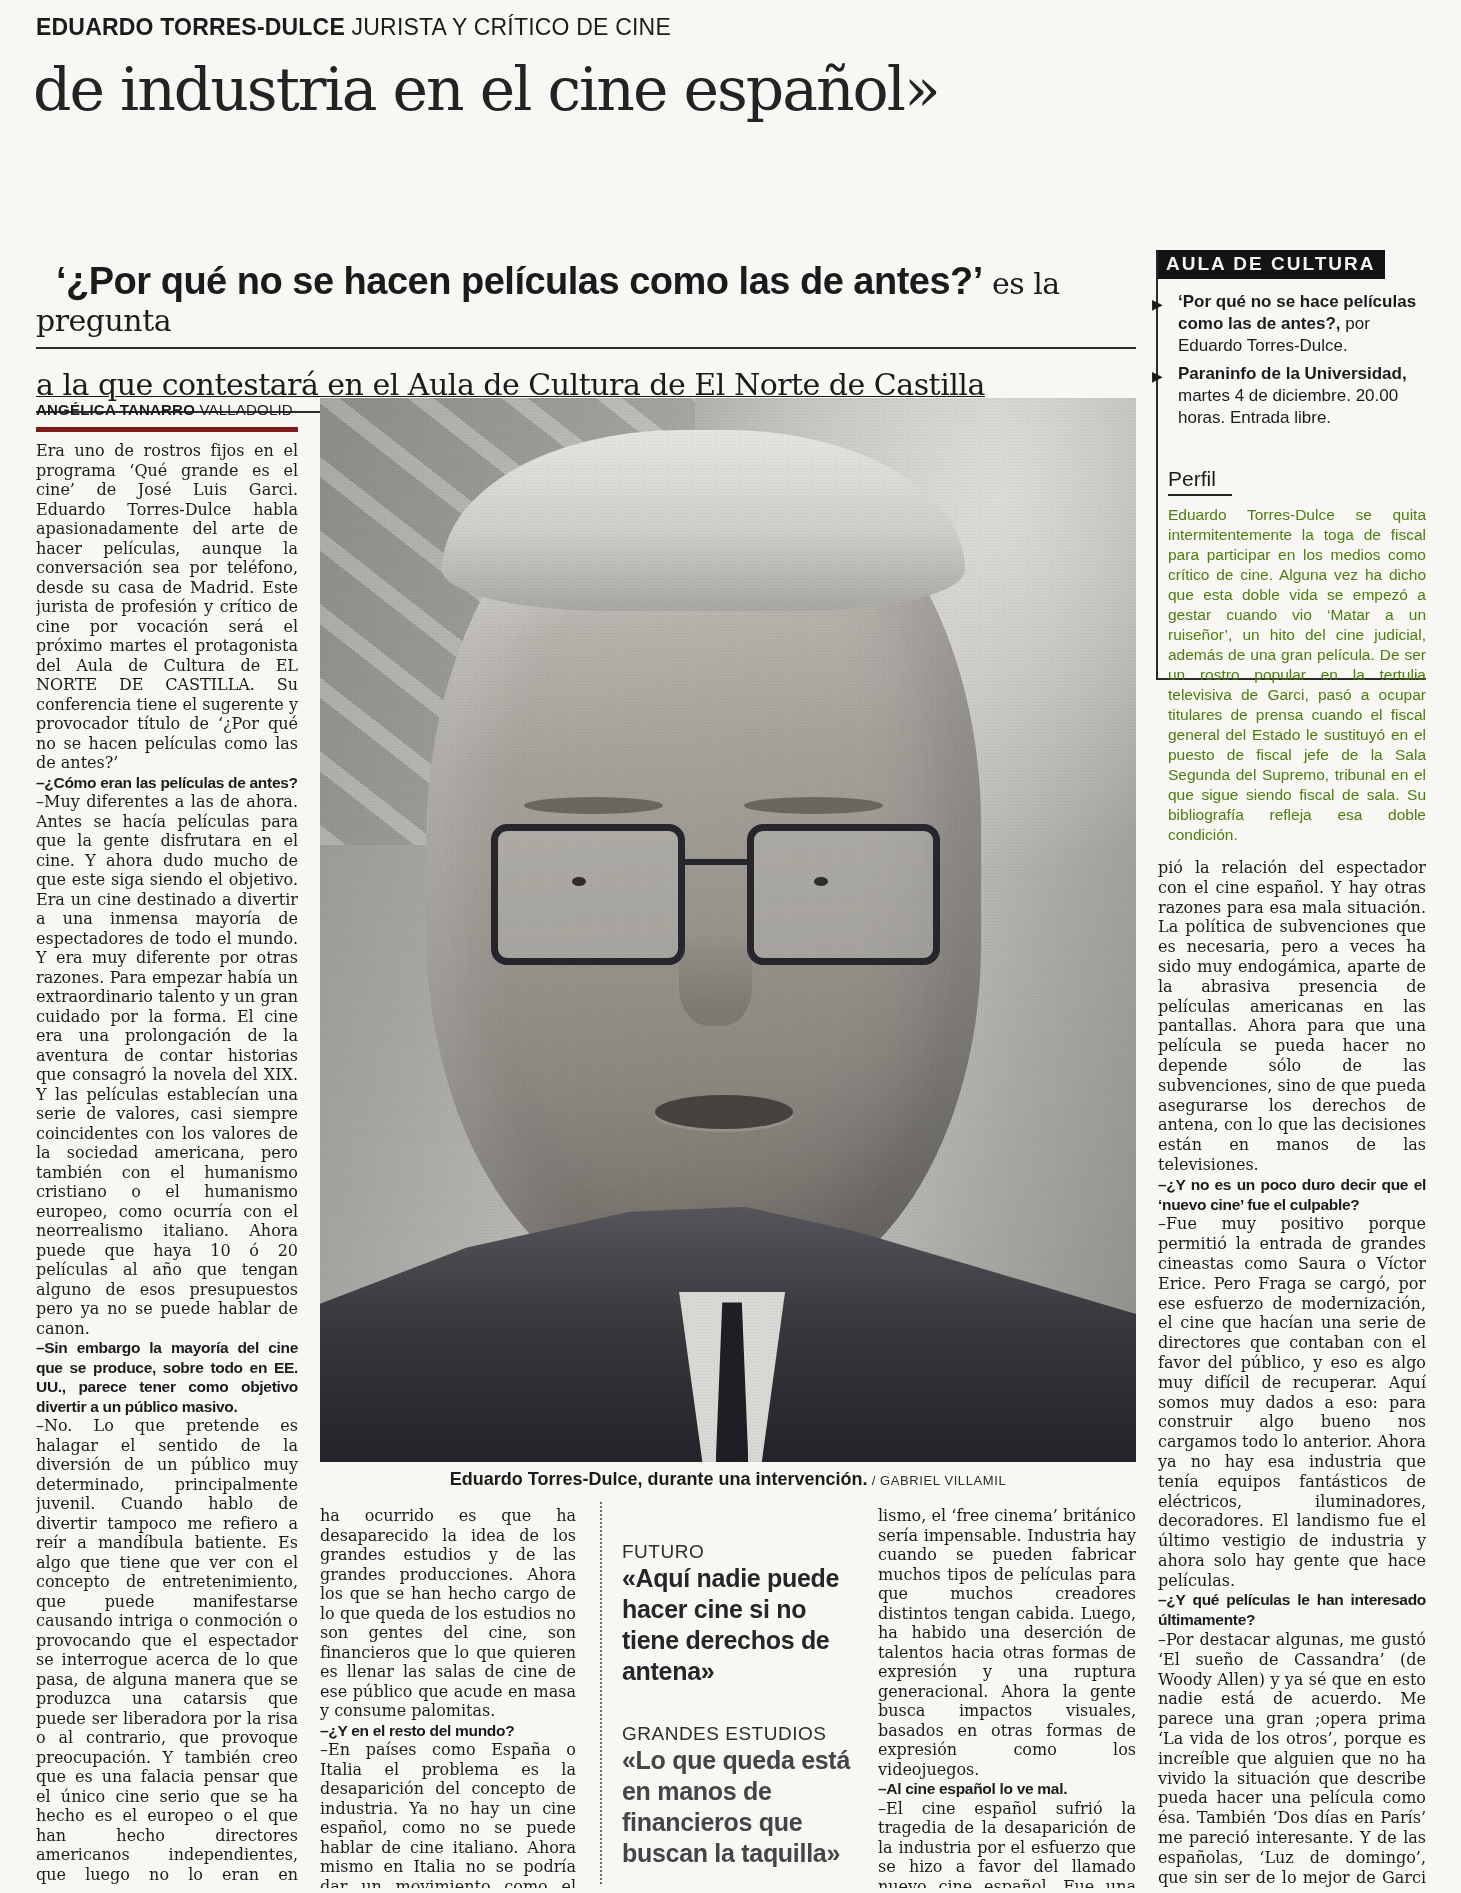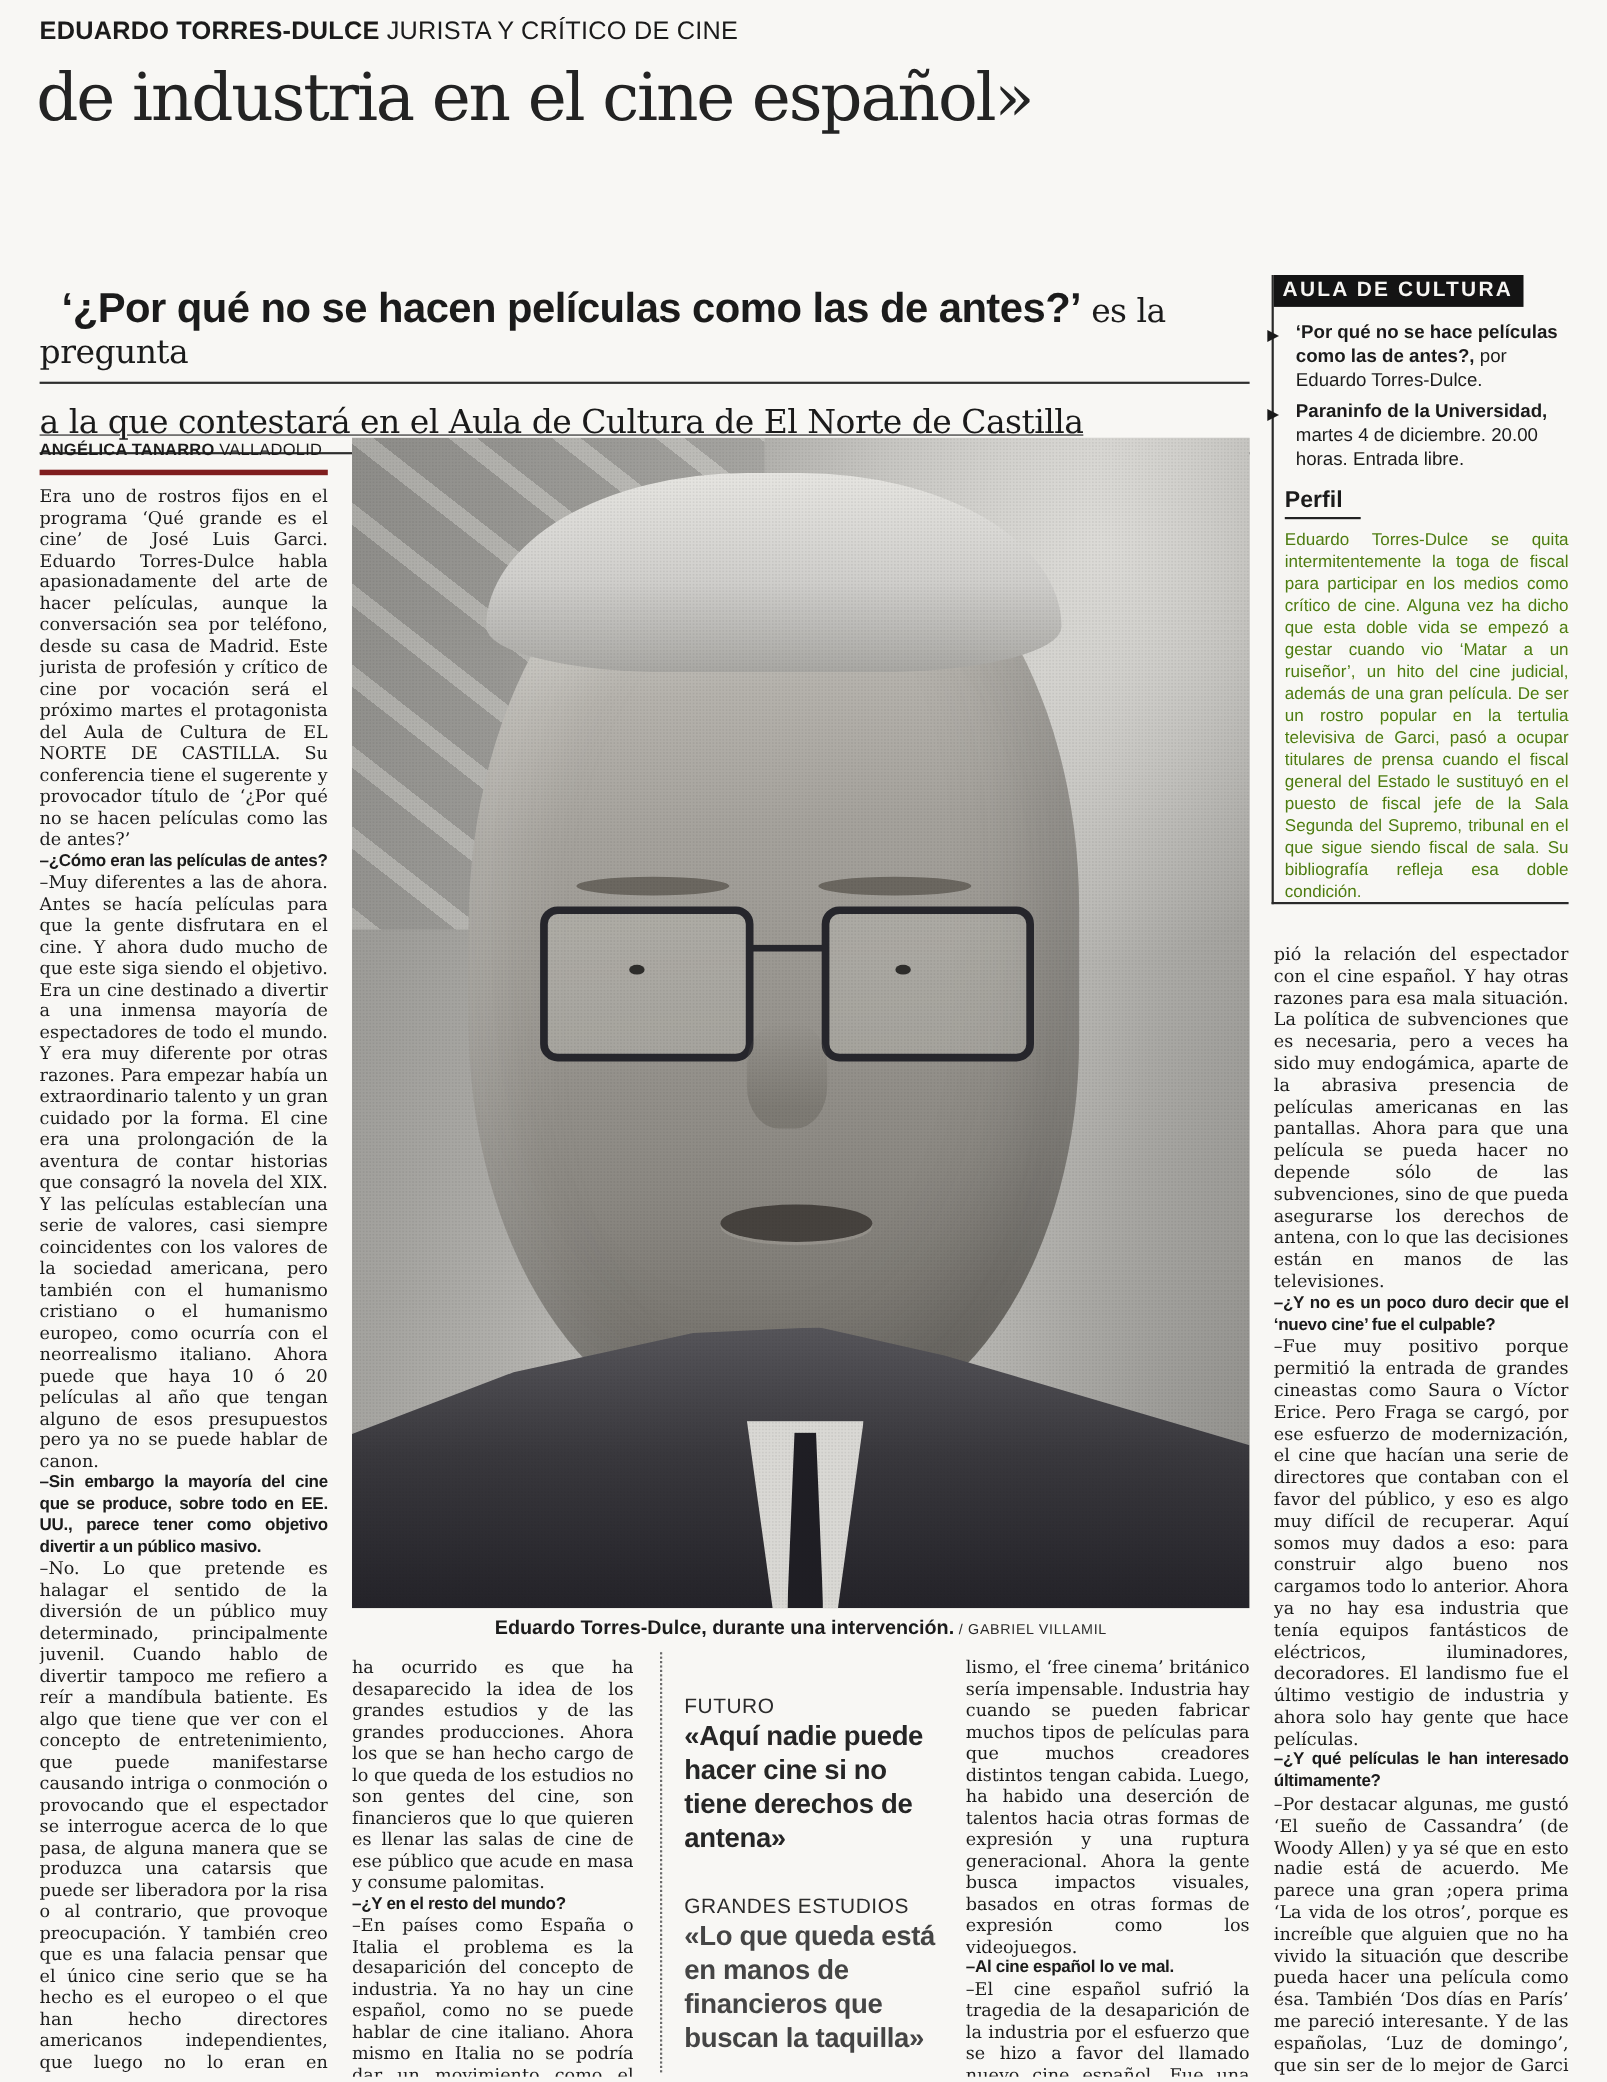--- a/index.html
+++ b/index.html
@@ -69,30 +69,30 @@
     background:linear-gradient(180deg,#56555a 0%,#39383d 45%,#242329 100%);
     clip-path:polygon(0 38%,18% 16%,38% 2%,52% 0,66% 10%,100% 42%,100% 100%,0 100%);}
   .ph-shirt{position:absolute;left:44%;bottom:0;width:13%;height:16%;background:#d9d8d4;
     clip-path:polygon(0 0,100% 0,78% 100%,22% 100%);}
   .ph-tie{position:absolute;left:48.5%;bottom:0;width:4%;height:15%;background:#1f1e24;
     clip-path:polygon(20% 0,80% 0,100% 100%,0 100%);}
   .caption{position:absolute;left:320px;top:1469px;width:816px;font-family:"Liberation Sans",sans-serif;font-size:18px;text-align:center;}
   .caption b{font-weight:bold;}
   .caption .credit{font-size:13px;letter-spacing:.6px;color:#2a2a2a;}
   
-  .sidebar{position:absolute;left:1156px;top:250px;width:270px;height:572px;box-sizing:border-box;
+  .sidebar{position:absolute;left:1156px;top:250px;width:270px;height:430px;box-sizing:border-box;
     border-left:2px solid #2a2a2a;border-bottom:2px solid #2a2a2a;padding:0 0 12px 10px;
     font-family:"Liberation Sans",sans-serif;}
   .sb-banner{display:inline-block;background:#141414;color:#f6f5f2;font-weight:bold;font-size:19px;
     letter-spacing:2px;padding:3px 10px 4px 8px;margin-left:-10px;white-space:nowrap;}
   .sb-items{margin-top:12px;}
   .sb-item{position:relative;padding-left:10px;font-size:17px;line-height:22px;margin-bottom:6px;text-align:left;}
   .sb-item .tri{position:absolute;left:-16px;top:2px;font-size:14px;color:#1a1a1a;}
   .sb-item b{font-weight:bold;}
-  .sb-perfil-title{display:inline-block;margin-top:8px;font-weight:bold;font-size:21px;
+  .sb-perfil-title{display:inline-block;margin-top:32px;font-weight:normal;font-size:21px;
     border-bottom:2px solid #222;padding:0 16px 3px 0;}
   .sb-perfil{margin-top:9px;font-size:15.5px;line-height:20px;text-align:justify;hyphens:auto;color:#4d7c0f;}
 </style>
 </head>
 <body>
 
 <div class="kicker">
   <b>EDUARDO TORRES-DULCE</b><span> JURISTA Y CRÍTICO DE CINE</span>
 </div>
 

